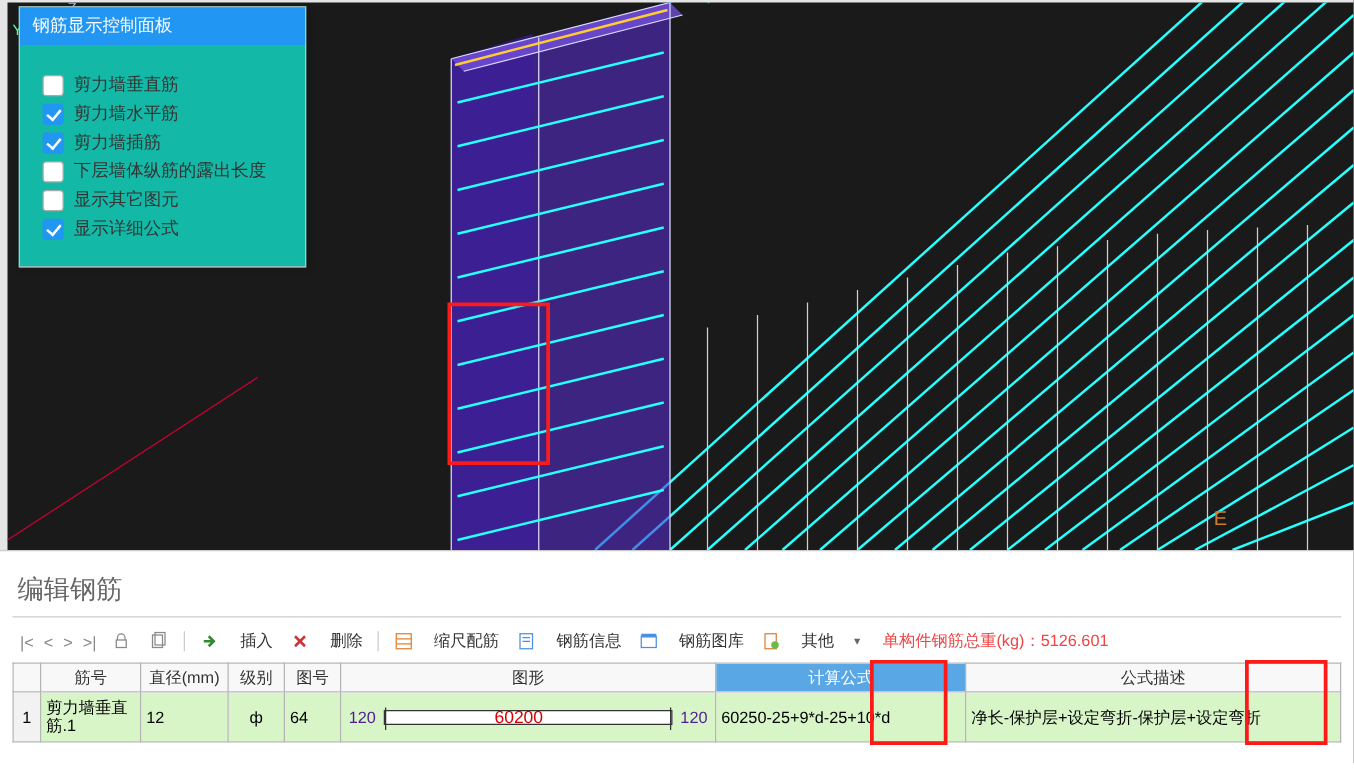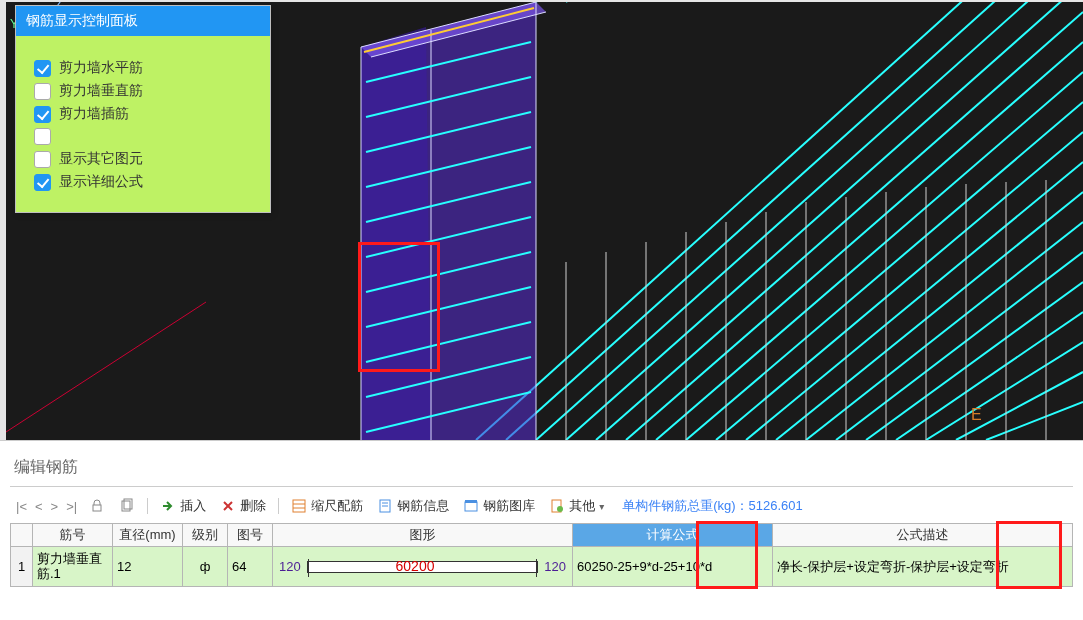--- a/index.html
+++ b/index.html
@@ -12,22 +12,22 @@
     background: #1a1a1a;
     border-left: 6px solid #e5e5e5;
     border-top: 2px solid #e5e5e5;
   }
   .viewport svg { position: absolute; inset: 0; }
 
   
   .panel {
     position: absolute;
     left: 9px; top: 3px;
-    width: 256px;
-    background: #bef264;
+    width: 230px;
+    background: #14b8a6;
     border: 1px solid #bfbfbf;
     z-index: 5;
     box-shadow: 2px 2px 6px rgba(0,0,0,.15);
   }
   .panel-title {
     background: #2196f3;
     color: #fff;
     font-size: 14px;
     padding: 6px 10px;
   }
@@ -63,37 +63,37 @@
 
   
   .axis { position: absolute; left: 25px; top: 330px; width: 90px; height: 60px; z-index: 3; }
 
   
   .editor {
     padding: 6px 10px 0 10px;
     border-top: 1px solid #ccc;
   }
   .editor-title {
-    font-size: 16px;
+    font-size: 21px;
     color: #666;
     padding: 10px 4px 8px 4px;
     border-bottom: 1px solid #ccc;
   }
 
   .toolbar {
     display: flex;
     align-items: center;
     gap: 6px;
     padding: 8px 4px 6px 4px;
     font-size: 13px;
     color: #333;
   }
   .tb-btn {
     display: inline-flex; align-items: center;
-    gap: 4px;
+    gap: 16px;
     padding: 2px 4px;
     cursor: pointer;
     color: #333;
   }
   .tb-btn svg { width: 16px; height: 16px; }
   .nav-group { display: flex; gap: 4px; color: #888; }
   .nav-group span { cursor: pointer; padding: 0 2px; }
   .sep { width: 1px; height: 16px; background: #ccc; margin: 0 2px; }
 
   
@@ -207,33 +207,34 @@
     </g>
     <text x="965" y="418" fill="#d47b29" font-size="16">E</text>
   </svg>
 
   <div class="redbox" style="left:352px; top:240px; width:82px; height:130px;"></div>
 
   <div class="panel">
     <div class="panel-title">钢筋显示控制面板</div>
     <div class="panel-body">
       <label>
+          <span class="cb"></span>
+          <span>剪力墙垂直筋</span>
+        </label>
+      <label>
           <span class="cb on"></span>
           <span>剪力墙水平筋</span>
         </label>
       <label>
-          <span class="cb"></span>
-          <span>剪力墙垂直筋</span>
-        </label>
-      <label>
           <span class="cb on"></span>
           <span>剪力墙插筋</span>
         </label>
       <label>
           <span class="cb"></span>
+          <span>下层墙体纵筋的露出长度</span>
         </label>
       <label>
           <span class="cb"></span>
           <span>显示其它图元</span>
         </label>
       <label>
           <span class="cb on"></span>
           <span>显示详细公式</span>
         </label>
     </div>
@@ -309,21 +310,21 @@
       <span>钢筋图库</span>
     </span>
     <span class="tb-btn">
       <svg viewBox="0 0 16 16">
           <rect x="3" y="2" width="9" height="12" fill="none" stroke="#e08030"></rect>
           <circle cx="11" cy="11" r="3" fill="#6aba4a"></circle>
         </svg>
       <span>其他</span>
       <span style="font-size:10px;color:#666;">▾</span>
     </span>
-    <span style="margin-left:8px;color:#3b82f6;">
+    <span style="margin-left:8px;color:#ef4444;">
       <span>单构件钢筋总重(kg)：</span><span>5126.601</span>
     </span>
   </div>
 
   <div class="table-wrap">
     <table>
       <colgroup>
         <col style="width:22px">
           <col style="width:80px">
           <col style="width:70px">

